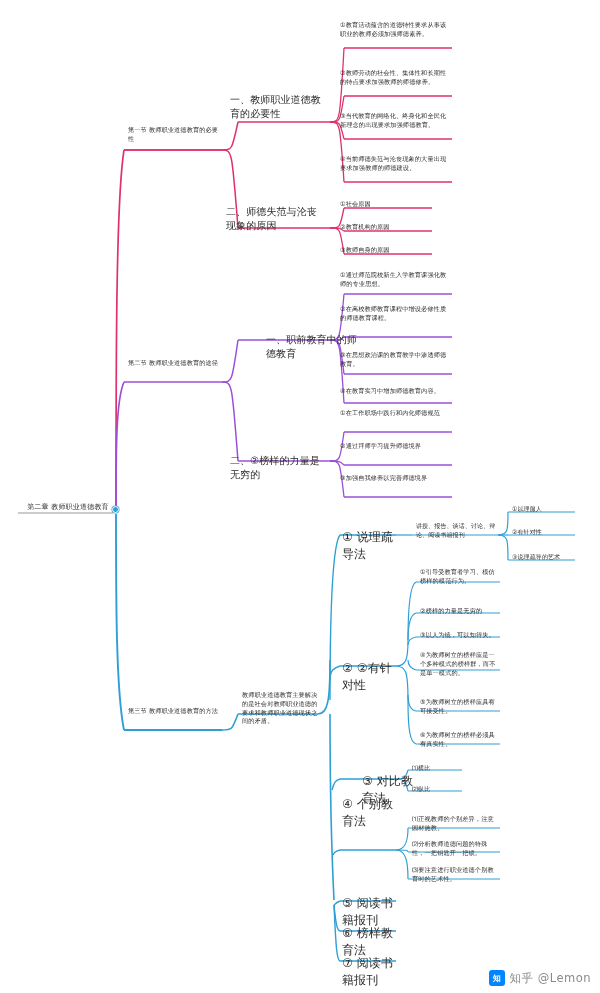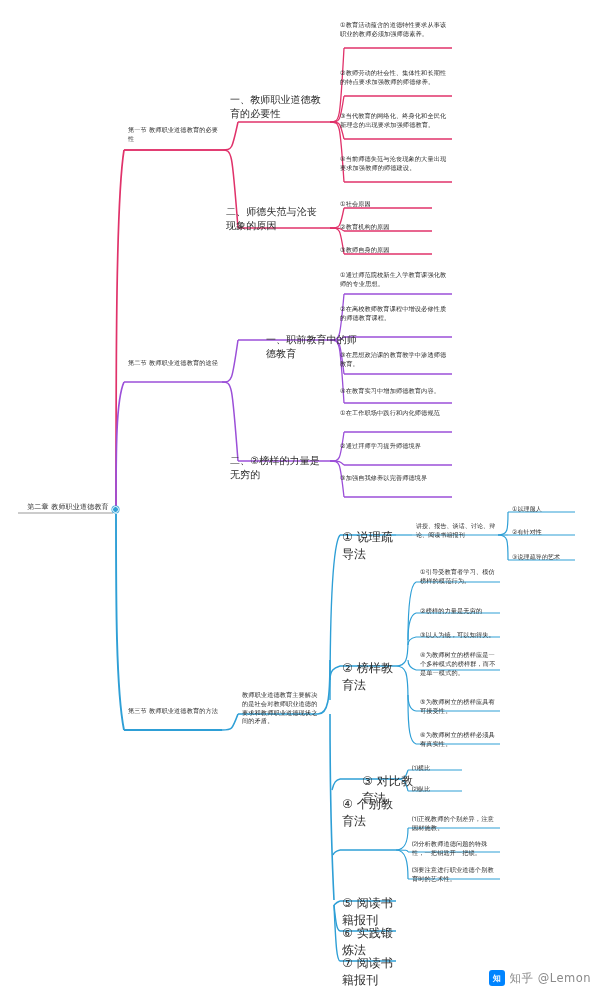--- a/index.html
+++ b/index.html
@@ -247,39 +247,39 @@
   <div class="node lead" style="left:126px; top:707px; width:95px;">第三节 教师职业道德教育的方法</div>
 
   <div class="node leaf" style="left:240px; top:691px; width:82px;">教师职业道德教育主要解决的是社会对教师职业道德的要求和教师职业道德现状之间的矛盾。</div>
 
   <div class="node sub" style="left:340px; top:529px; width:58px;">① 说理疏导法</div>
   <div class="node tiny" style="left:414px; top:522px; width:88px;">讲授、报告、谈话、讨论、辩论、阅读书籍报刊</div>
   <div class="node tiny" style="left:510px; top:505px; width:66px;">①以理服人</div>
   <div class="node tiny" style="left:510px; top:528px; width:66px;">②有针对性</div>
   <div class="node tiny" style="left:510px; top:553px; width:66px;">③说理疏导的艺术</div>
 
-  <div class="node sub" style="left:340px; top:660px; width:58px;">② 榜样教育法</div>
+  <div class="node sub" style="left:340px; top:660px; width:58px;">② ②有针对性</div>
   <div class="node leaf" style="left:418px; top:568px; width:82px;">①引导受教育者学习、模仿榜样的模范行为。</div>
   <div class="node leaf" style="left:418px; top:607px; width:82px;">②榜样的力量是无穷的</div>
   <div class="node leaf" style="left:418px; top:631px; width:82px;">③以人为镜，可以知得失。</div>
   <div class="node leaf" style="left:418px; top:651px; width:82px;">④为教师树立的榜样应是一个多种模式的榜样群，而不是单一模式的。</div>
   <div class="node leaf" style="left:418px; top:698px; width:82px;">⑤为教师树立的榜样应具有可接受性。</div>
   <div class="node leaf" style="left:418px; top:731px; width:82px;">⑥为教师树立的榜样必须具有真实性。</div>
 
   <div class="node sub" style="left:360px; top:773px; width:58px;">③ 对比教育法</div>
   <div class="node tiny" style="left:410px; top:764px; width:52px;">⑴横比</div>
   <div class="node tiny" style="left:410px; top:785px; width:52px;">⑵纵比</div>
 
   <div class="node sub" style="left:340px; top:796px; width:58px;">④ 个别教育法</div>
   <div class="node leaf" style="left:410px; top:815px; width:88px;">⑴正视教师的个别差异，注意因材施教。</div>
   <div class="node leaf" style="left:410px; top:840px; width:88px;">⑵分析教师道德问题的特殊性，一把钥匙开一把锁。</div>
   <div class="node leaf" style="left:410px; top:866px; width:88px;">⑶要注意进行职业道德个别教育时的艺术性。</div>
 
   <div class="node sub" style="left:340px; top:895px; width:58px;">⑤ 阅读书籍报刊</div>
-  <div class="node sub" style="left:340px; top:925px; width:58px;">⑥ 实践锻炼法</div>
+  <div class="node sub" style="left:340px; top:925px; width:58px;">⑥ 榜样教育法</div>
   <div class="node sub" style="left:340px; top:955px; width:58px;">⑦ 阅读书籍报刊</div>
 
   <div class="watermark">
     <div class="wm-logo">知</div>
     <div class="wm-text">知乎 @Lemon</div>
   </div>
 
 </div>
 
 </body></html>

